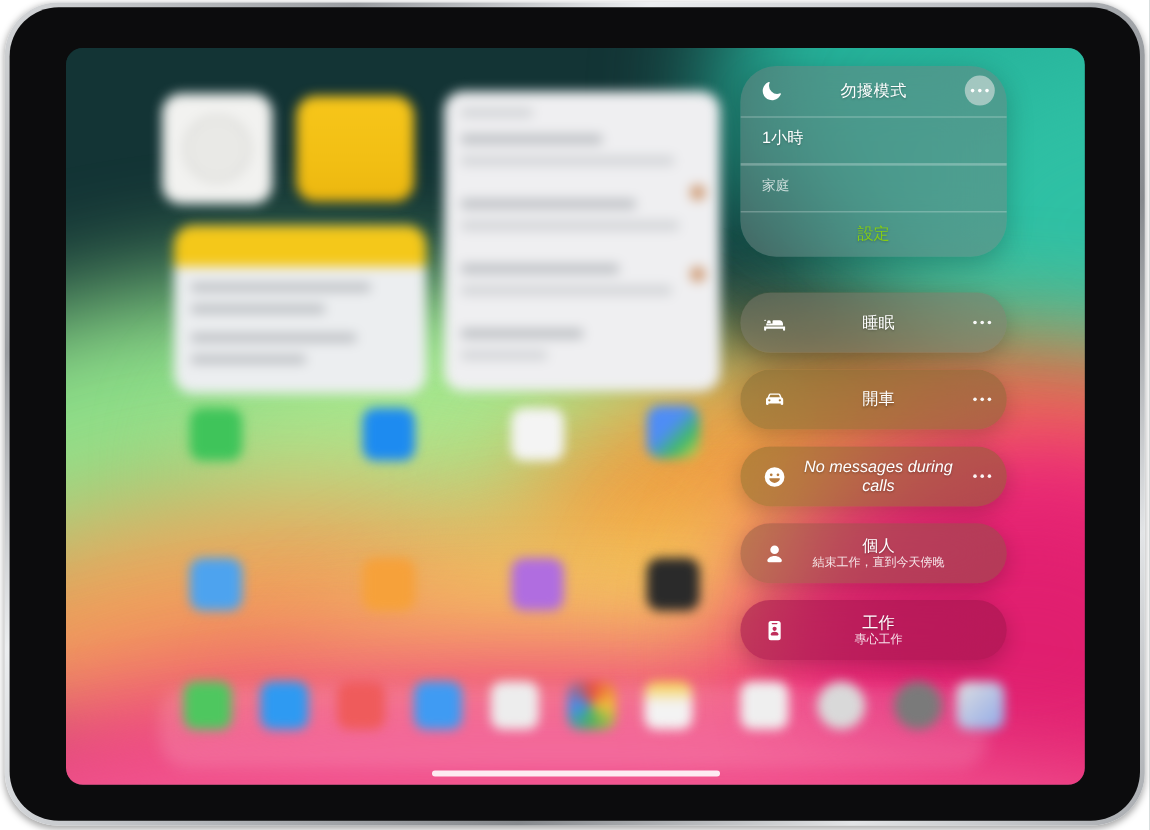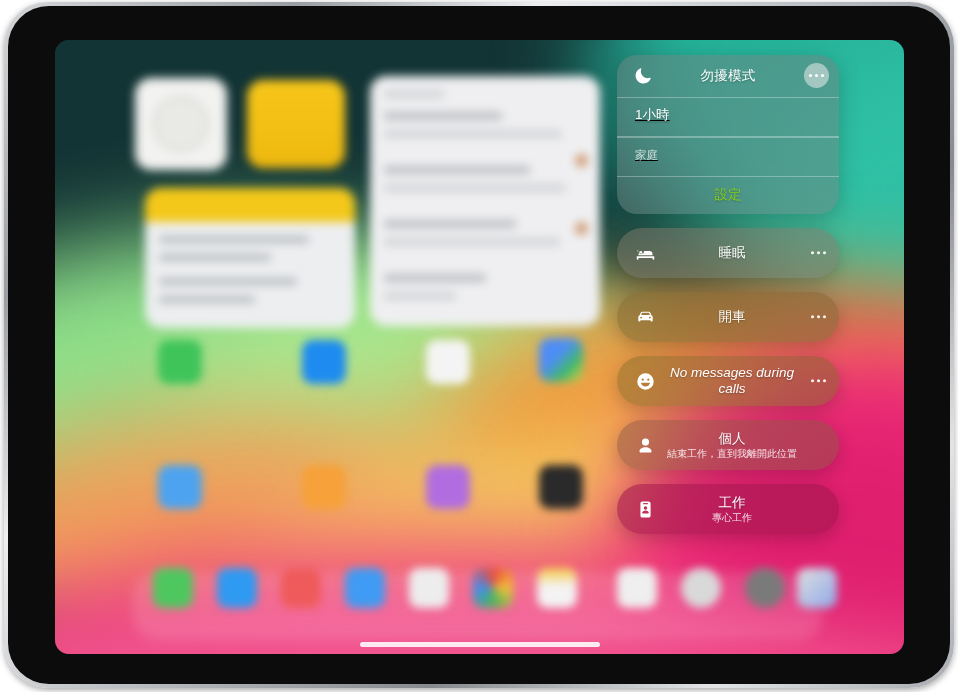--- a/index.html
+++ b/index.html
@@ -168,27 +168,27 @@
   
   .cc {
     position: absolute;
     left: 562px; top: 15px;
     width: 222px;
   }
 
   
   .dnd-card {
     width: 222px;
-    border-radius: 20px;
+    border-radius: 30px;
     overflow: hidden;
     background: rgba(118,125,125,0.46);
     backdrop-filter: blur(26px);
     -webkit-backdrop-filter: blur(26px);
     box-shadow: 0 6px 22px rgba(0,0,0,0.22);
-    margin-bottom: 14px;
+    margin-bottom: 30px;
   }
   .dnd-head {
     position: relative;
     height: 42px;
   }
   .dnd-moon {
     position: absolute; left: 17px; top: 11px;
     width: 19px; height: 19px;
     color: #fff;
   }
@@ -217,21 +217,20 @@
   }
   .dnd-sep {
     height: 1px;
     background: rgba(255,255,255,0.30);
     margin: 0;
   }
   .dnd-row {
     position: relative;
     padding: 9px 0 9px 18px;
     min-height: 20px;
-    text-decoration: underline;
   }
   .dnd-row .lbl {
     color: #ffffff;
     font-size: 13.5px;
     text-shadow: 0 1px 2px rgba(0,0,0,0.25);
     line-height: 1.25;
   }
   .dnd-row .sub {
     color: rgba(255,255,255,0.72);
     font-size: 11.5px;
@@ -483,21 +482,21 @@
       </div>
 
       <div class="pill p-person">
         <span class="ic">
           <svg viewBox="0 0 24 24" width="21" height="21" fill="currentColor">
             <path d="M12 12.2a4.1 4.1 0 1 0 0-8.2 4.1 4.1 0 0 0 0 8.2zm0 1.8c-3.7 0-6.9 2.1-6.9 4.6 0 .8.6 1.4 1.4 1.4h11c.8 0 1.4-.6 1.4-1.4 0-2.5-3.2-4.6-6.9-4.6z"></path>
           </svg>
         </span>
         <span class="txt">
           <span class="t1" style="display:block">個人</span>
-          <span class="t2" style="display:block">結束工作，直到我離開此位置</span>
+          <span class="t2" style="display:block">結束工作，直到今天傍晚</span>
         </span>
       </div>
 
       <div class="pill p-work">
         <span class="ic">
           <svg viewBox="0 0 24 24" width="21" height="21" fill="currentColor">
             <path d="M8.4 2.8h7.2c1.2 0 2.2 1 2.2 2.2v14c0 1.2-1 2.2-2.2 2.2H8.4a2.2 2.2 0 0 1-2.2-2.2v-14c0-1.2 1-2.2 2.2-2.2zm1.4 1.9a.6.6 0 0 0 0 1.2h4.4a.6.6 0 0 0 0-1.2H9.8zm2.2 3.6a2 2 0 1 0 0 4 2 2 0 0 0 0-4zm0 4.8c-2.1 0-3.8 1.2-3.8 2.7 0 .5.4.8.9.8h5.8c.5 0 .9-.3.9-.8 0-1.5-1.7-2.7-3.8-2.7z"></path>
           </svg>
         </span>
         <span class="txt">

